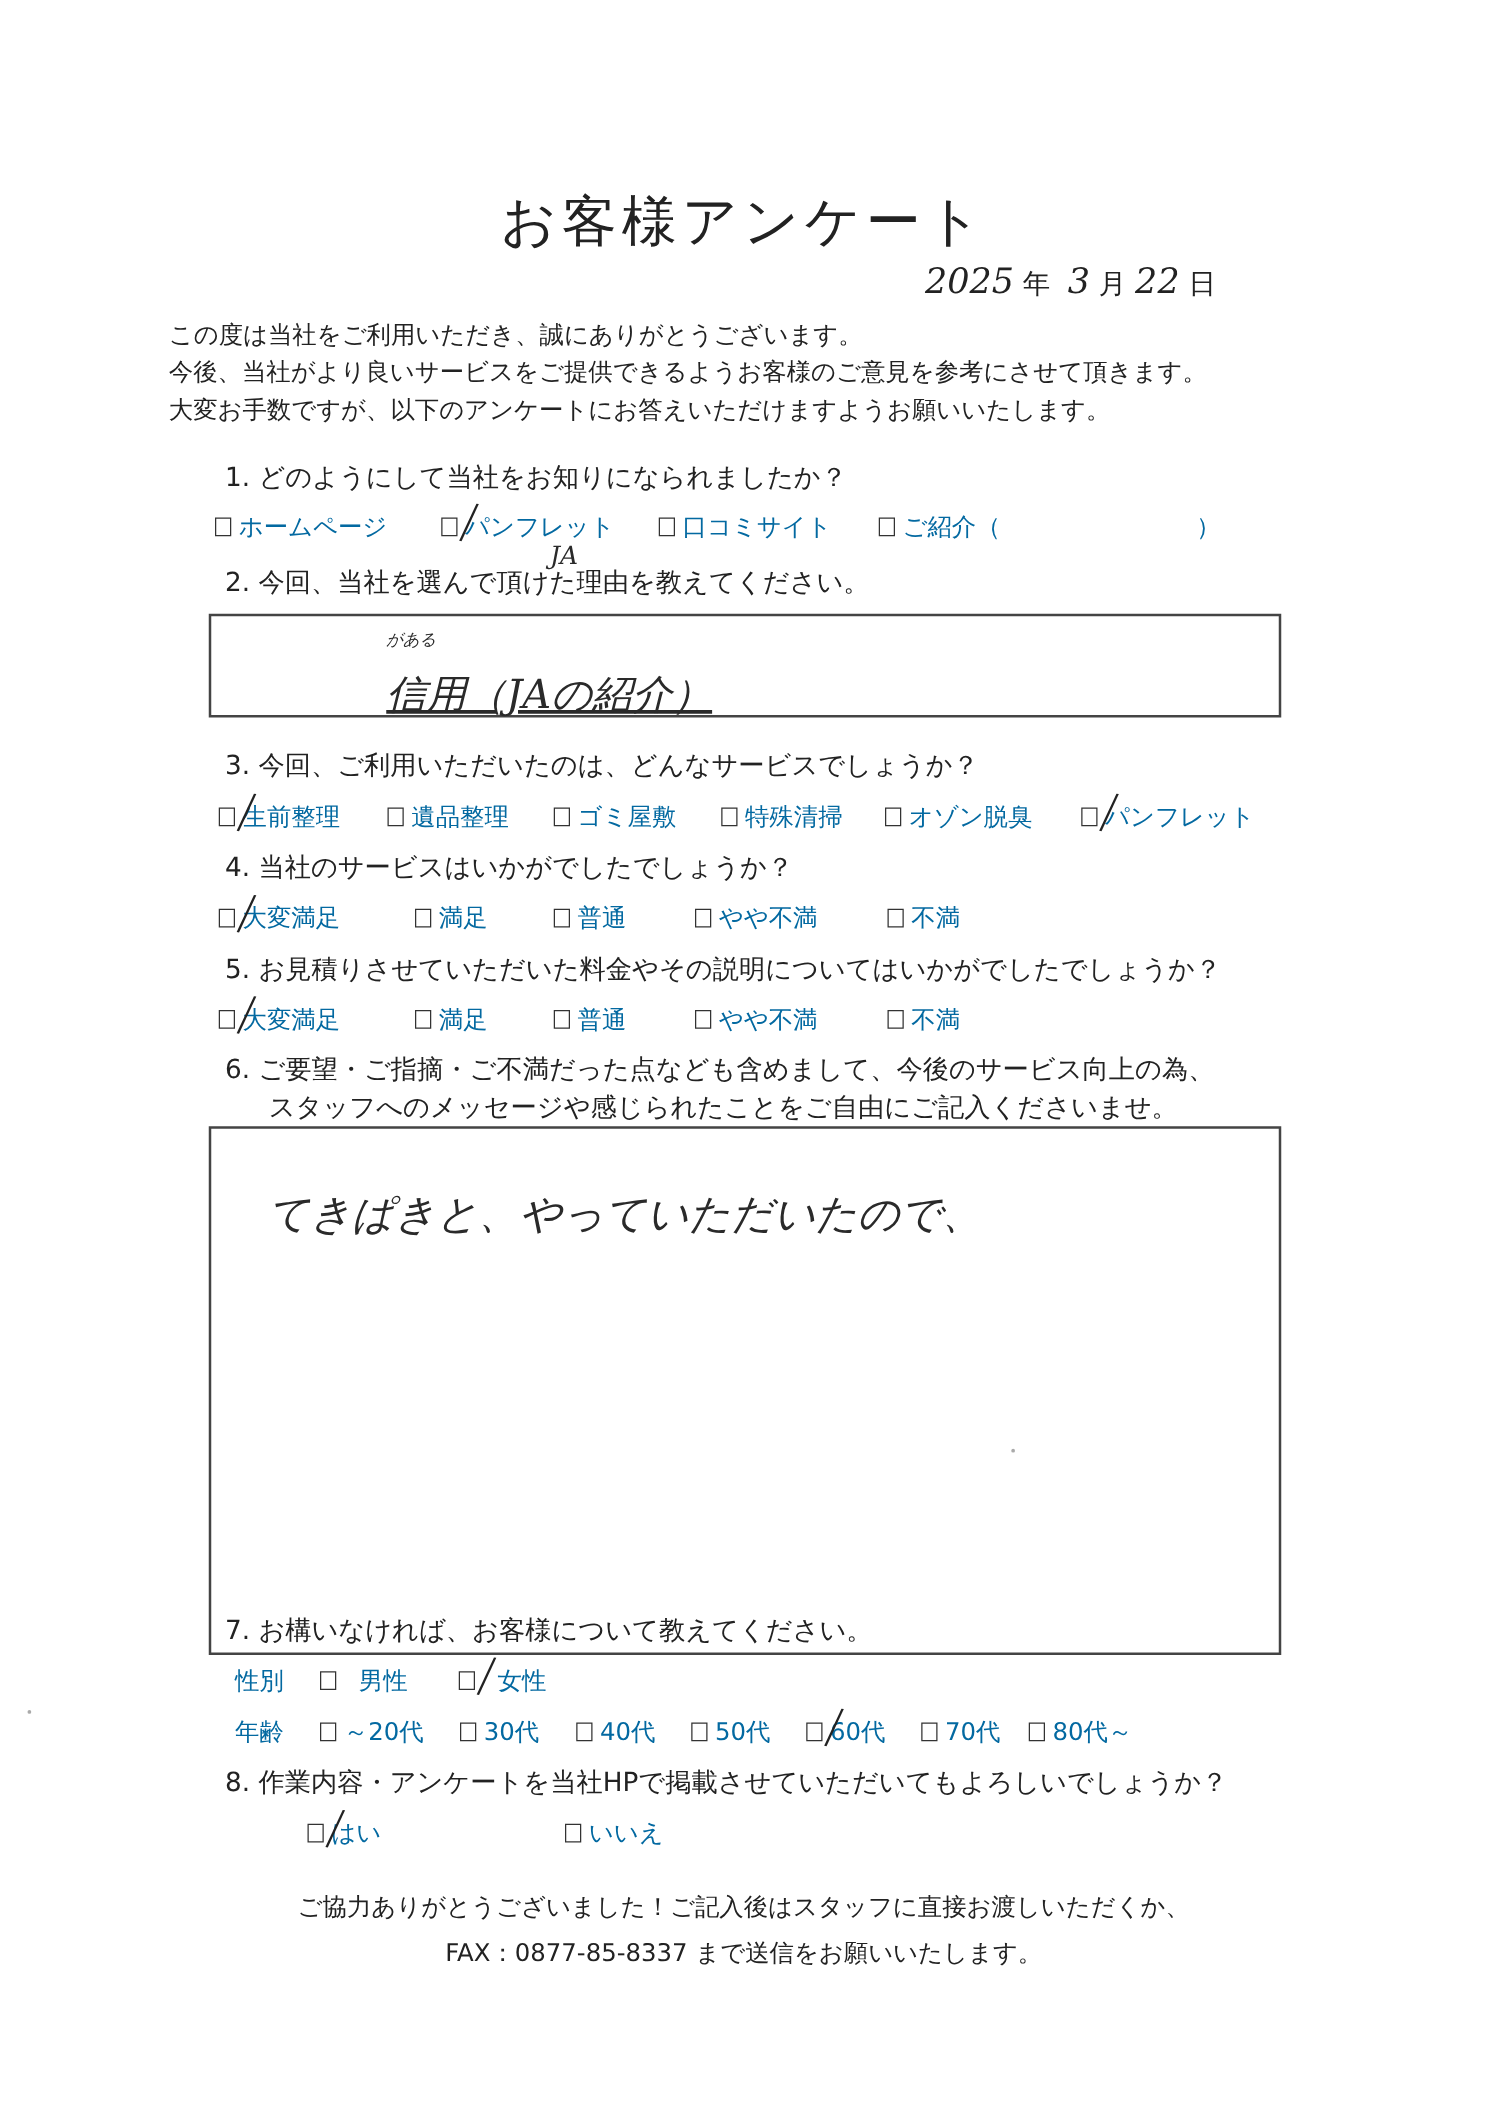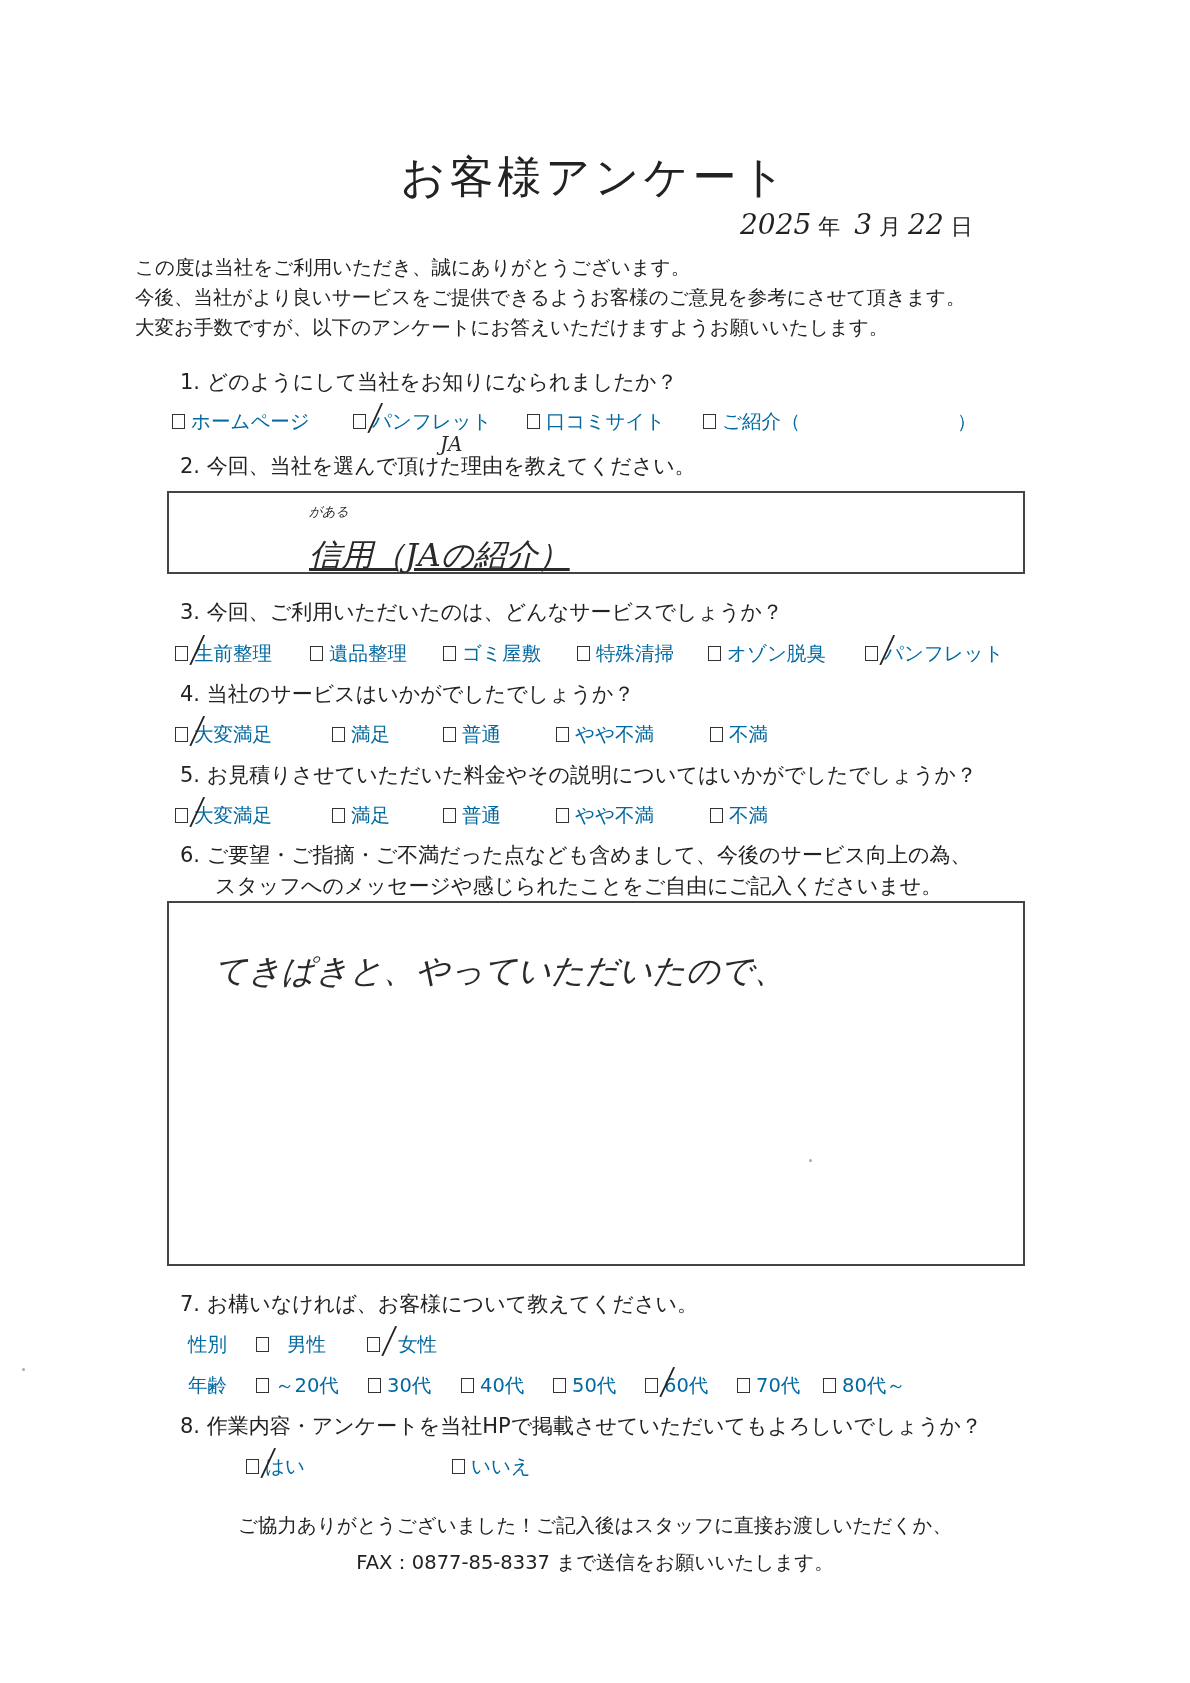--- a/index.html
+++ b/index.html
@@ -138,21 +138,21 @@
       <span>やや不満</span>
     </span>
   <span class="opt" style="left:710px">
       <span class="cb"></span>
       <span>不満</span>
     </span>
 </div>
 
 <div class="abs q" style="top:841px">6. ご要望・ご指摘・ご不満だった点なども含めまして、今後のサービス向上の為、</div>
 <div class="abs q" style="top:872px; left:175px;">スタッフへのメッセージや感じられたことをご自由にご記入くださいませ。</div>
-<div class="box" style="left:167px; top:901px; width:858px; height:365px;padding-left:16px;">
+<div class="box" style="left:167px; top:901px; width:858px; height:423px;padding-left:16px;">
   <div class="hw-text" style="left:45px; top:46px; font-size:33px;">てきぱきと、やっていただいたので、</div>
   <div class="scan-dot" style="left:640px; top:256px;"></div>
 </div>
 
 <div class="abs q" style="top:1290px">7. お構いなければ、お客様について教えてください。</div>
 <div class="abs opts" style="left:0; top:1331px; width:1190px; height:26px;">
   <span class="opt" style="left:188px">性別</span>
   <span class="opt" style="left:256px">
       <span class="cb" style="margin-right:18px"></span>
       <span>男性</span>

